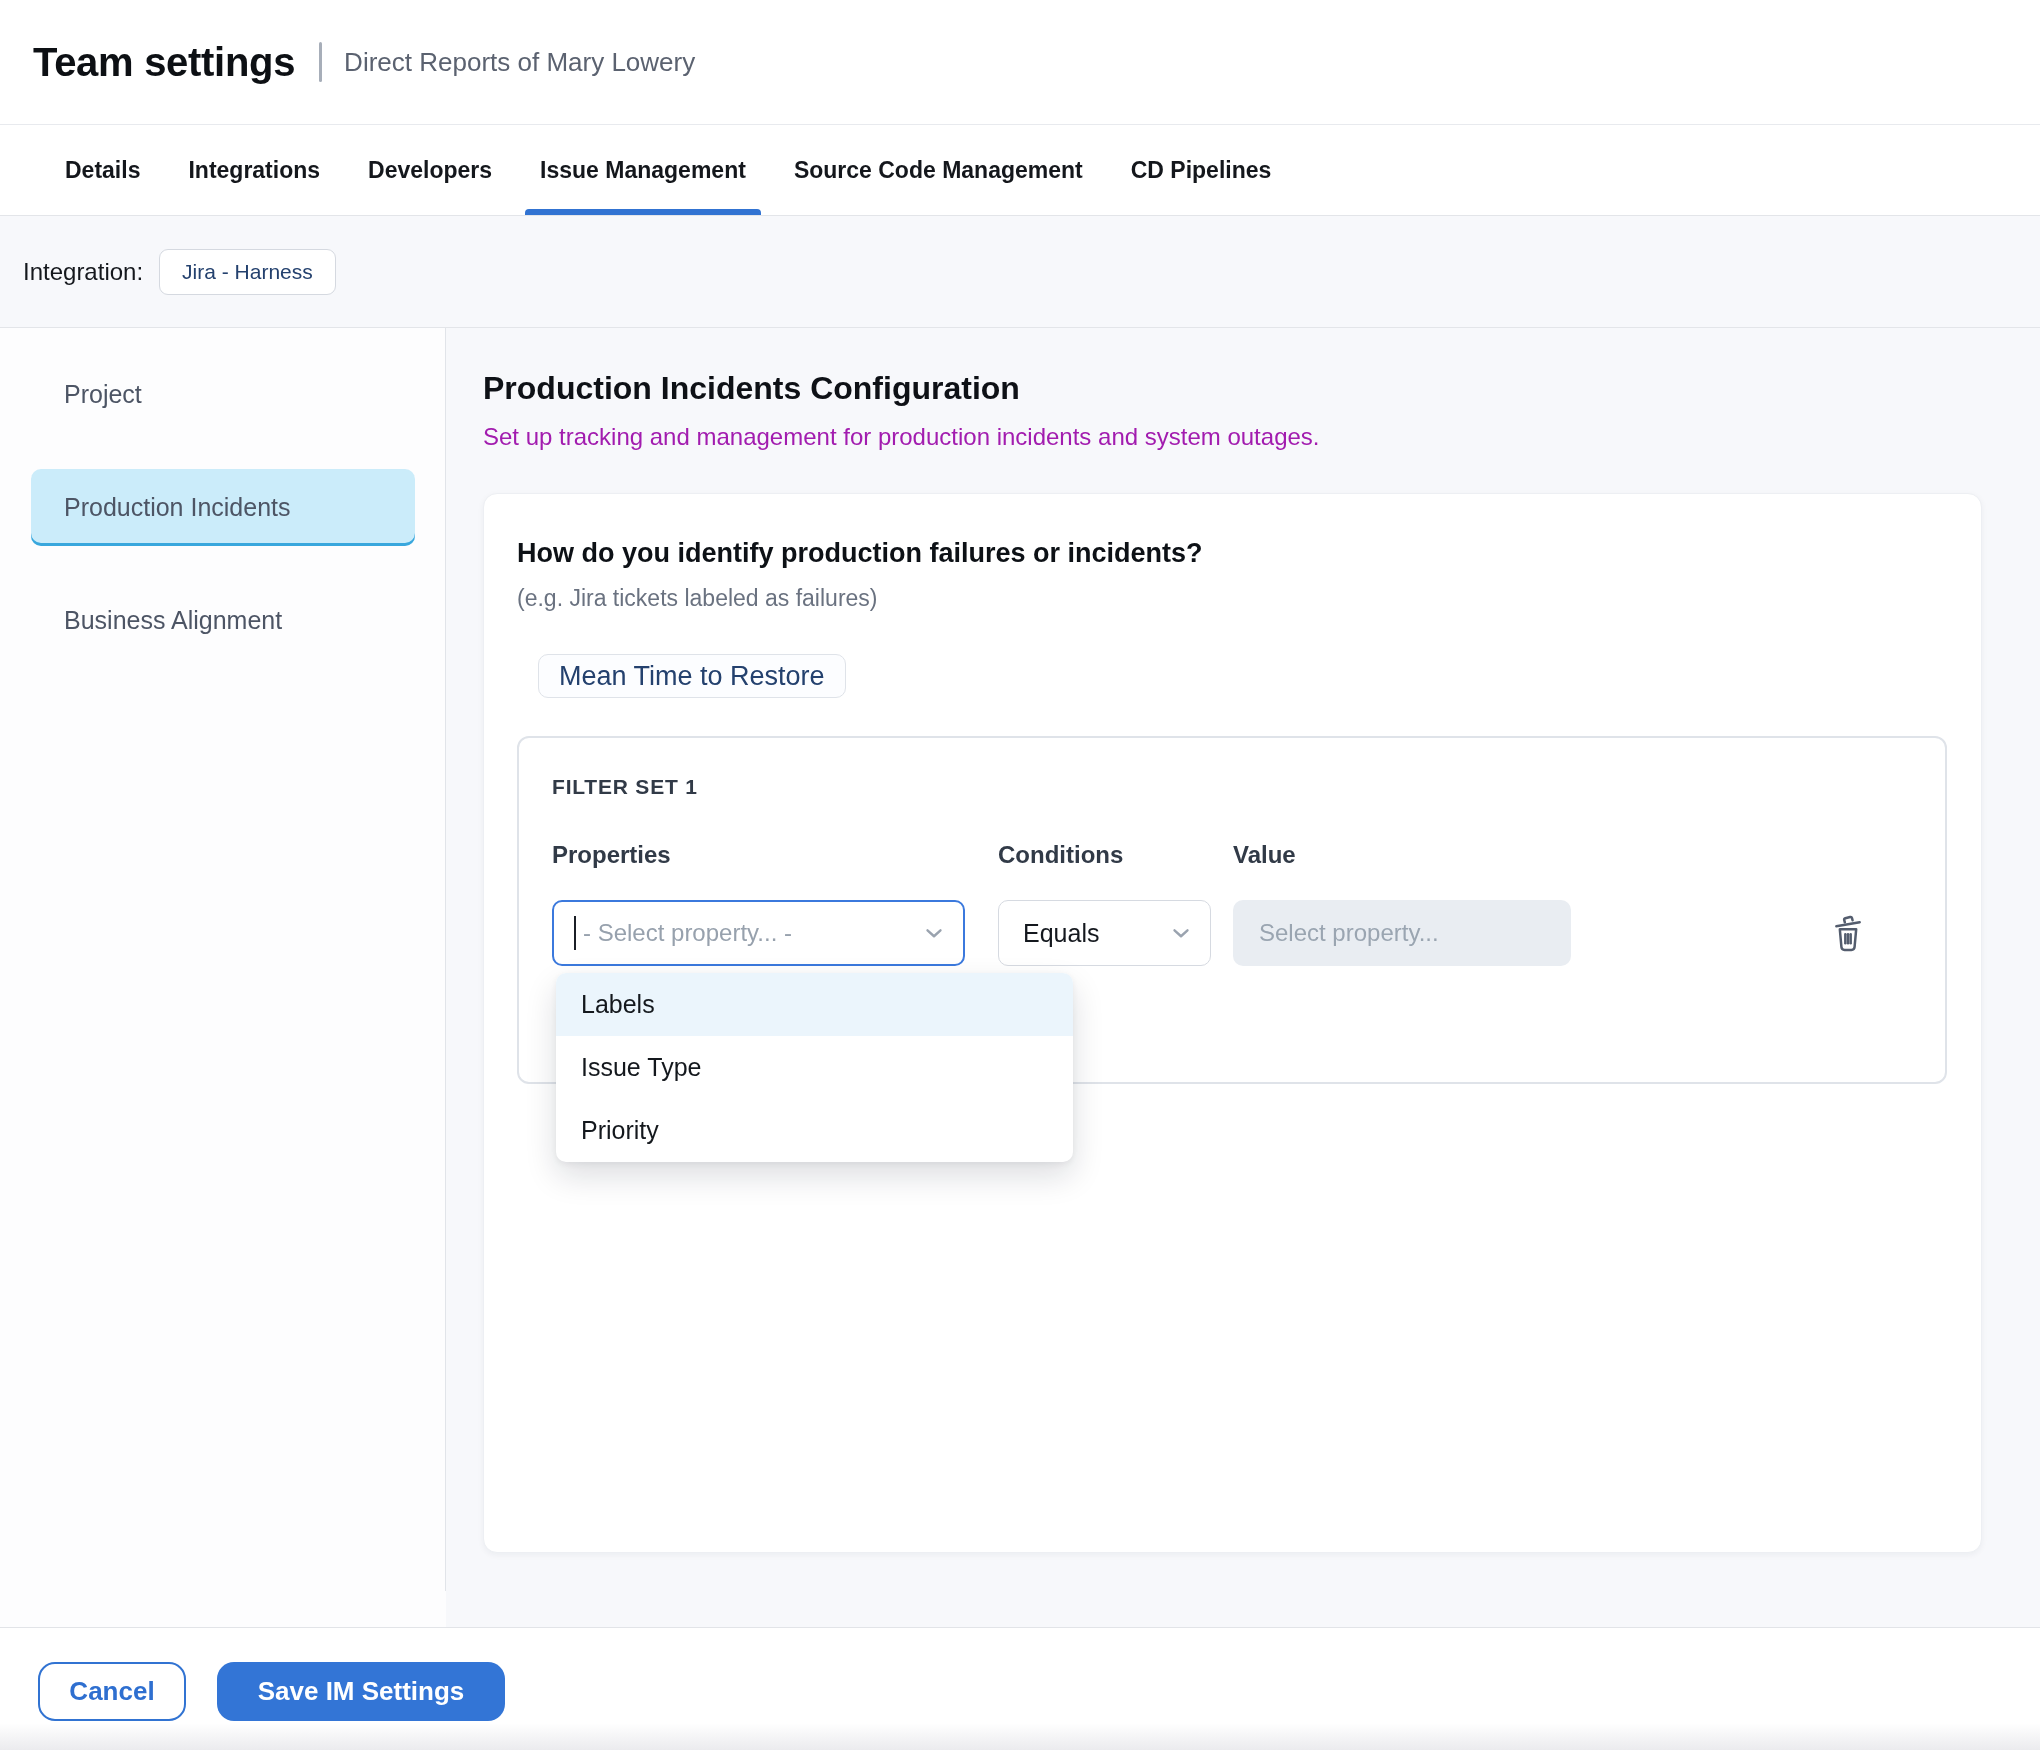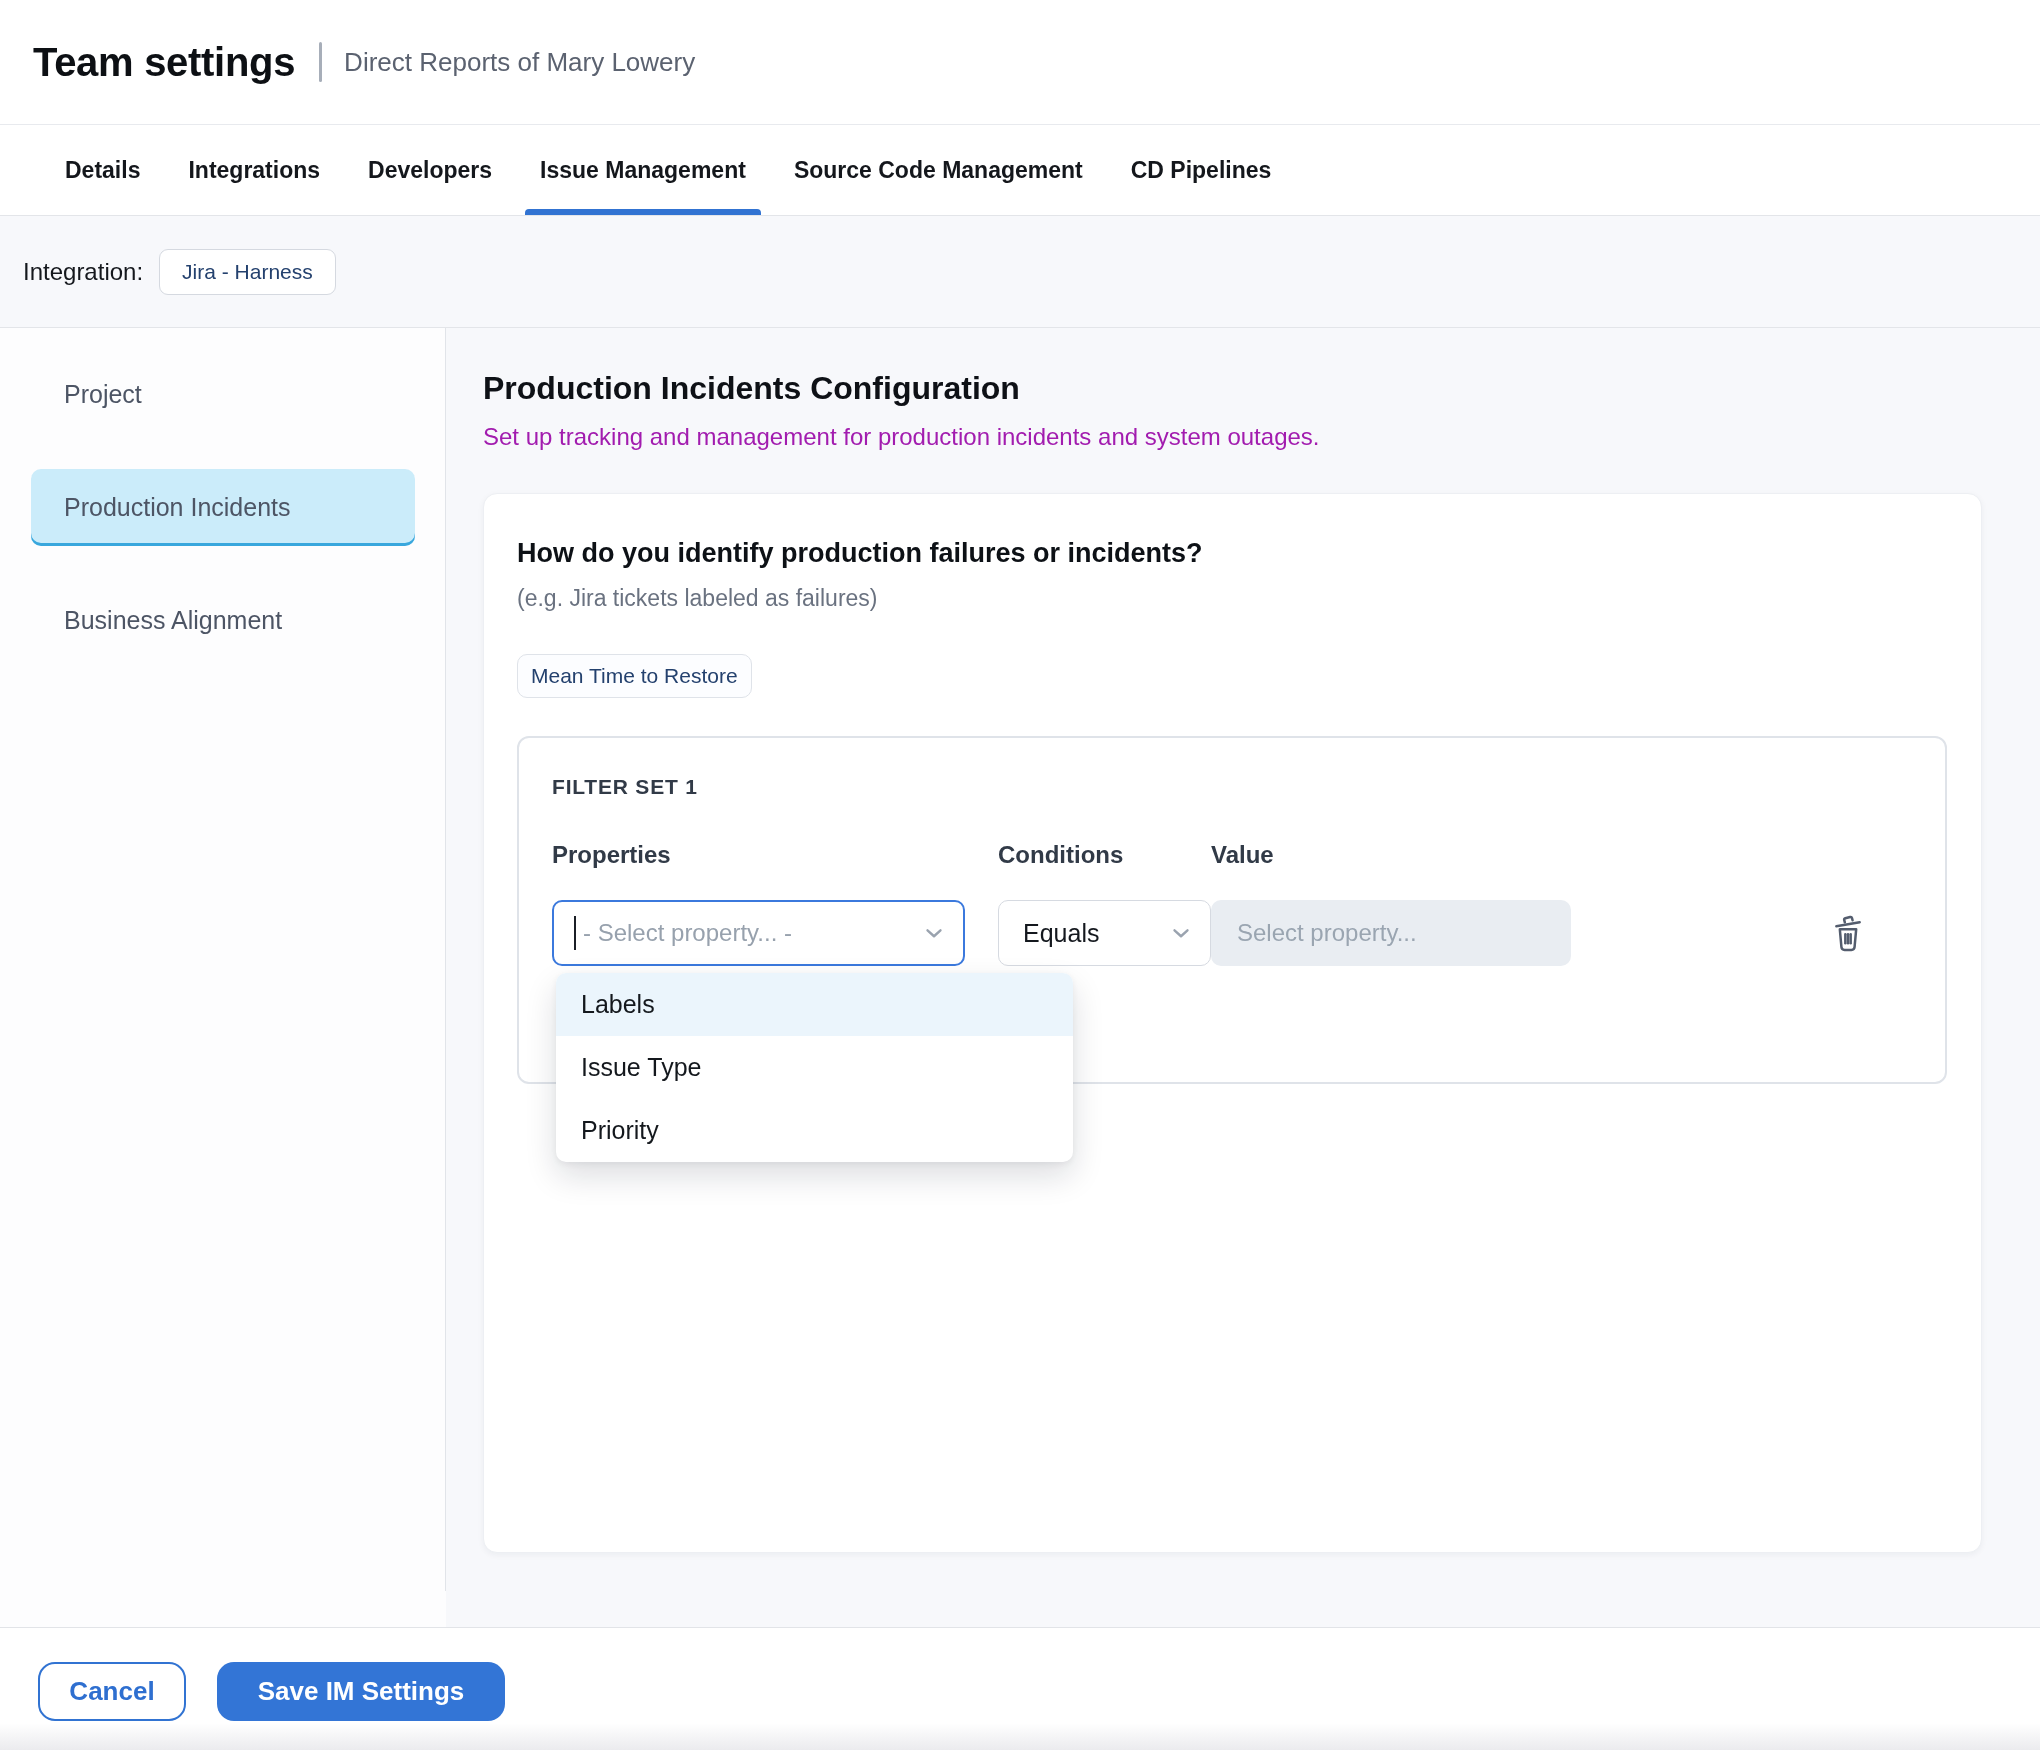--- a/index.html
+++ b/index.html
@@ -161,27 +161,28 @@
   .card-hint {
     margin-top: 16px;
     font-size: 23px;
     color: #6a7280;
   }
   .metric-chip {
     margin-top: 42px;
     display: inline-flex;
     align-items: center;
     height: 44px;
-    padding: 0 13px;
+    padding: 0 20px;
     border: 1px solid #dfe3e9;
     border-radius: 10px;
     background: #fcfdff;
-    font-size: 21px;
+    font-size: 27px;
     color: #24416e;
     cursor: pointer;
+    margin-left: 21px;
   }
 
   
   .filter-box {
     margin-top: 38px;
     width: 1430px;
     height: 348px;
     border: 2px solid #dfe3e9;
     border-radius: 12px;
     padding: 37px 0 0 33px;
@@ -198,21 +199,21 @@
     grid-template-columns: 413px 246px 360px;
     column-gap: 0;
   }
   .fs-labels { margin-top: 42px; }
   .fs-labels .col-label {
     font-size: 24px;
     font-weight: 700;
     color: #313a47;
   }
   .col-2 { margin-left: 33px; }
-  .col-3 { }
+  .col-3 { margin-left: 22px; }
   .fs-controls {
     margin-top: 31px;
     position: relative;
     height: 66px;
   }
   .select {
     height: 66px;
     border-radius: 10px;
     display: flex;
     align-items: center;

